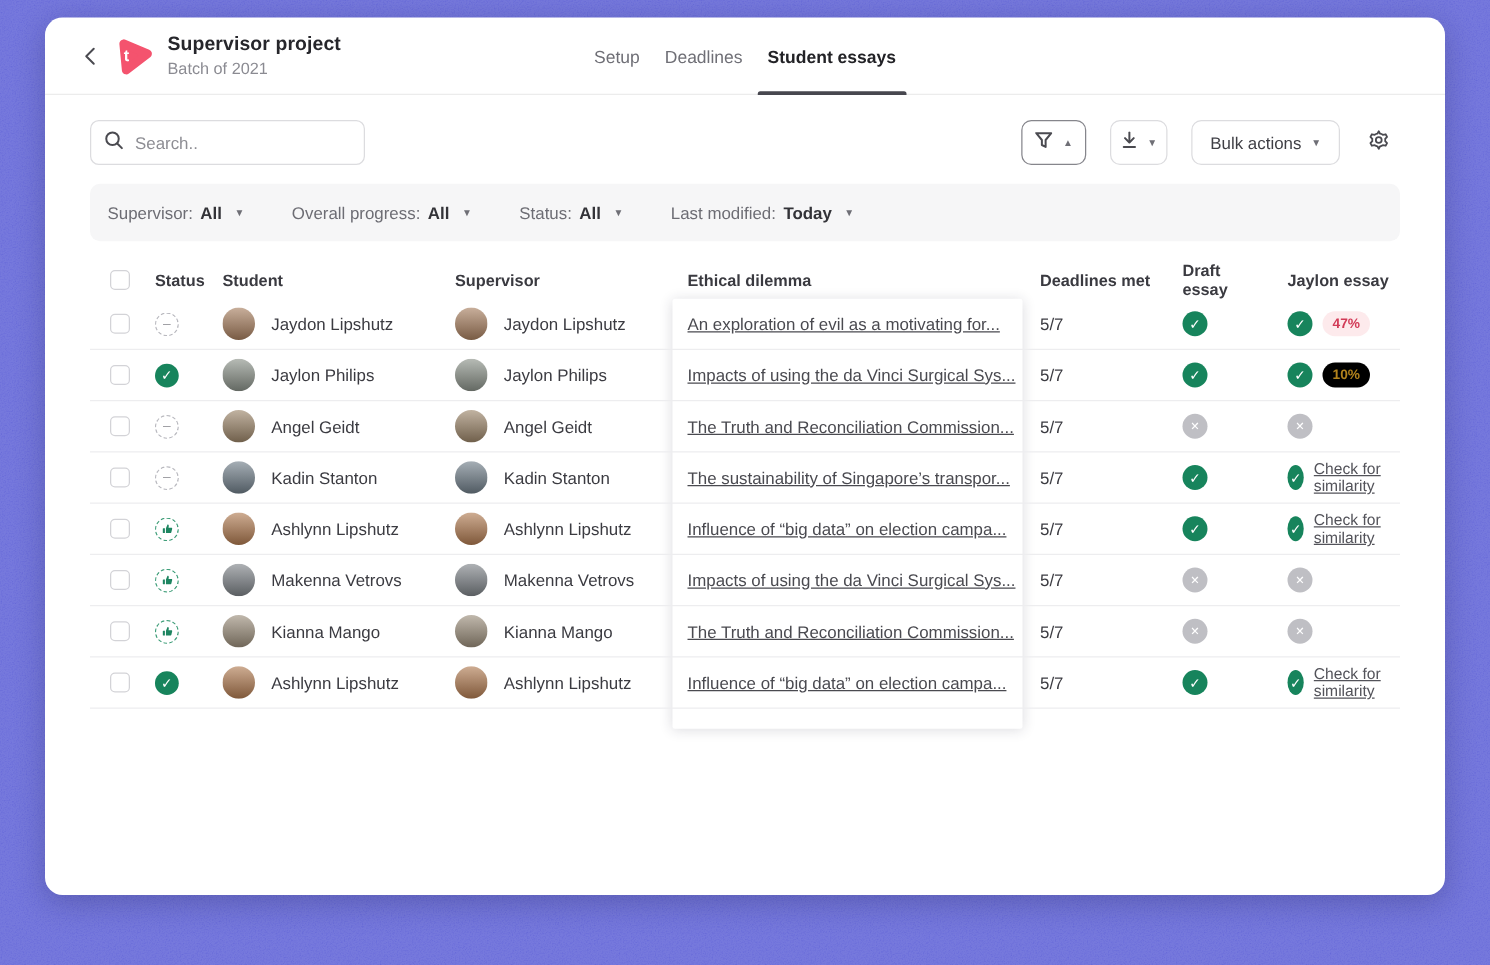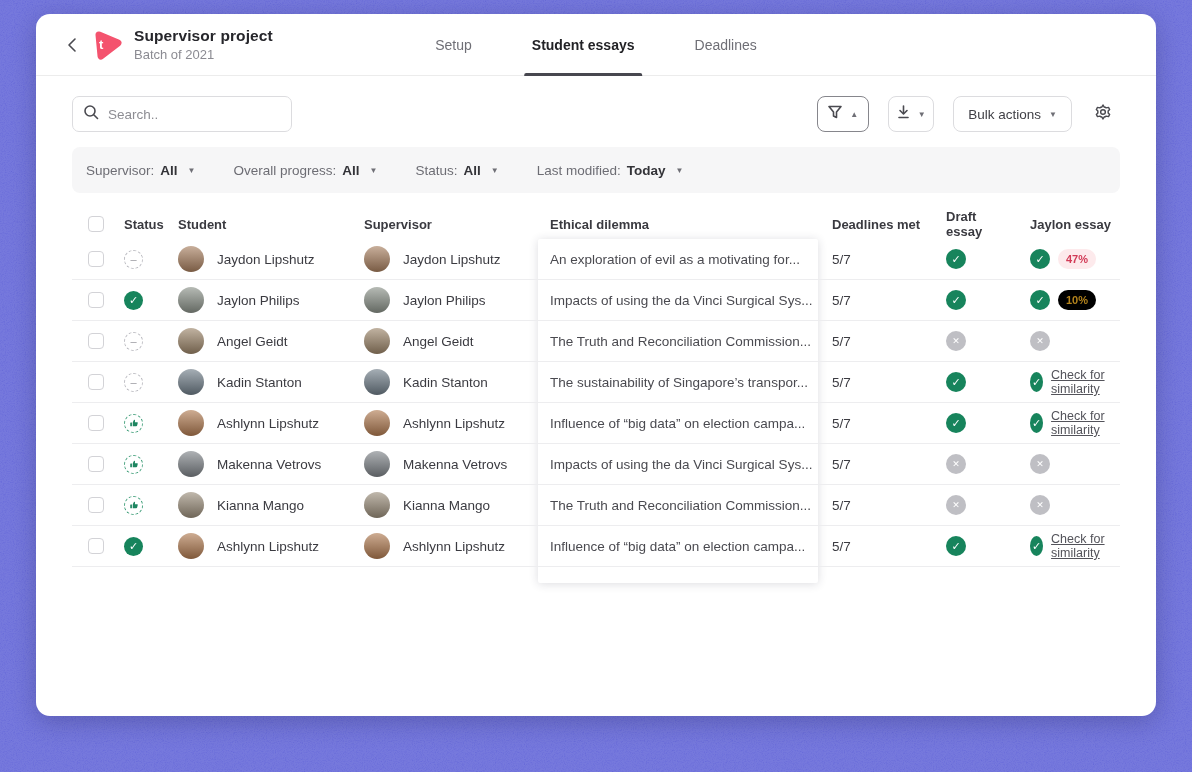--- a/index.html
+++ b/index.html
@@ -21,21 +21,21 @@
     display:flex; align-items:center; padding:0 24px;
   }
   .back { width:24px; height:24px; display:flex; align-items:center; justify-content:center;
     color:#555; cursor:pointer; margin-right:8px; }
   .logo { width:30px; height:30px; margin-right:12px; position:relative; }
   .logo svg { display:block; }
   .logo .letter { position:absolute; left:7px; top:7px; color:#fff; font-size:13px; font-weight:bold; }
   .titles .t { font-size:15.5px; font-weight:bold; color:#26262b; letter-spacing:.1px; }
   .titles .s { font-size:13px; color:#8b8b92; margin-top:2px; }
   .tabs { position:absolute; left:50%; transform:translateX(-50%); top:0; height:62px;
-    display:flex; gap:60px; align-items:center; }
+    display:flex; gap:20px; align-items:center; }
   .tab { font-size:14px; color:#6f6f76; height:62px; display:flex; align-items:center;
     position:relative; cursor:pointer; }
   .tab.active { color:#222226; font-weight:bold; }
   .tab.active::after { content:""; position:absolute; left:-8px; right:-8px; bottom:0;
     height:3px; background:#47474f; border-radius:2px 2px 0 0; }
   
   .toolbar { margin:20px 36px 0; display:flex; align-items:center; }
   .search { width:220px; height:36px; border:1px solid #dcdcdf; border-radius:7px;
     display:flex; align-items:center; padding:0 10px; gap:9px; background:#fff; }
   .search input { border:none; outline:none; font-size:13.5px; color:#444; width:160px;
@@ -72,21 +72,21 @@
   .cD { width:174px; display:flex; align-items:center; gap:13px; }
   .cE { width:280px; padding-left:12px; display:flex; align-items:center;text-align:right; }
   .cF { width:114px; padding-left:14px; display:flex; align-items:center; }
   .cG { width:84px; padding-left:14px; display:flex; align-items:center; }
   .cH { flex:1; padding-left:14px; display:flex; align-items:center; gap:8px; }
   .checkbox { width:16px; height:16px; border:1.5px solid #d3d3d7; border-radius:4px;
     background:#fff; cursor:pointer; }
   .avatar { width:26px; height:26px; border-radius:50%;
     background-image:linear-gradient(rgba(255,255,255,.38), rgba(0,0,0,.28)); }
   .name { font-size:13.5px; color:#3b3b41; }
-  .dilemma-text { font-size:13.5px; color:#4a4a50; white-space:nowrap; }
+  .dilemma-text { font-size:13.5px; color:#4a4a50; white-space:nowrap;text-decoration:underline; }
   .num { font-size:13.5px; color:#3b3b41; }
   .sicon { width:19px; height:19px; border-radius:50%; display:flex; align-items:center;
     justify-content:center; }
   .sicon.pending { border:1.5px dashed #b9b9bf; color:#9a9aa0; font-size:11px; }
   .sicon.review { border:1.5px dashed #3f9e79; color:#1d8560; }
   .sicon.approved { background:#17845c; color:#fff; font-size:11px; font-weight:bold; }
   .cicon { width:20px; height:20px; border-radius:50%; display:flex; align-items:center;
     justify-content:center; color:#fff; font-size:11px; font-weight:bold; }
   .cicon.done { background:#17845c; }
   .cicon.missing { background:#bfbfc4; font-size:9px; }
@@ -120,22 +120,22 @@
         <polygon points="7,5 26,13 9,26" fill="#f4536e" stroke="#f4536e" stroke-width="7" stroke-linejoin="round"></polygon>
       </svg>
       <span class="letter">t</span>
     </div>
     <div class="titles">
       <div class="t">Supervisor project</div>
       <div class="s">Batch of 2021</div>
     </div>
     <div class="tabs">
       <div class="tab">Setup</div>
+      <div class="tab">Deadlines</div>
       <div class="tab active">Student essays</div>
-      <div class="tab">Deadlines</div>
     </div>
   </div>
 
   <div class="toolbar">
     <div class="search">
       <span>
         <svg width="16" height="16" viewBox="0 0 16 16">
             <circle cx="7" cy="7" r="5" class="icon-stroke"></circle>
             <line x1="11" y1="11" x2="14.5" y2="14.5" class="icon-stroke"></line>
           </svg>

